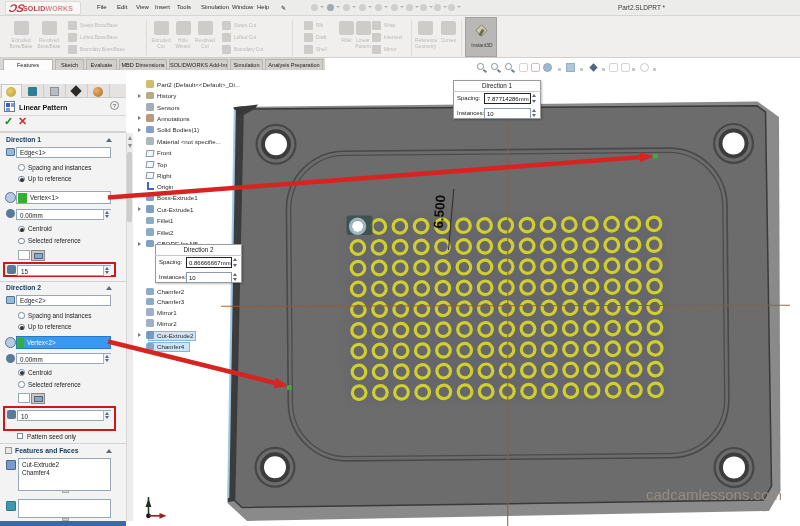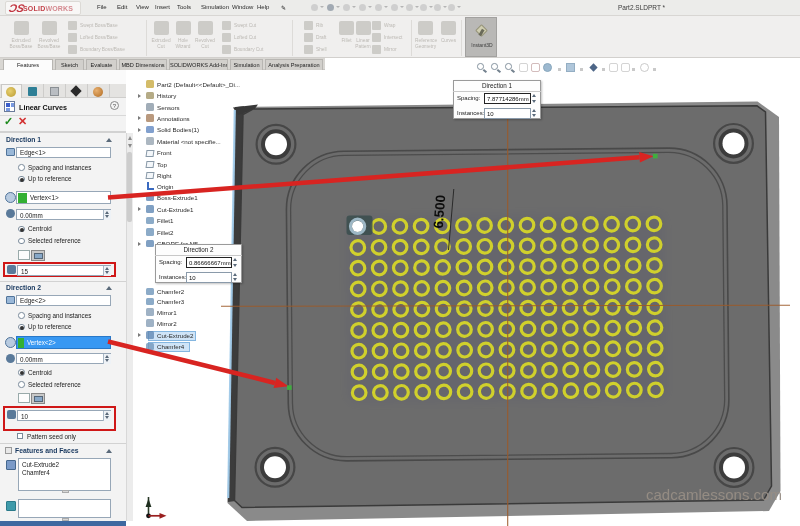--- a/index.html
+++ b/index.html
@@ -143,21 +143,21 @@
     <div style="position:absolute;left:88px;top:84px;width:22px;height:14px;border-right:1px solid #cdccca;"></div>
     <div style="position:absolute;left:28px;top:87px;width:9px;height:9px;background:#2e7f96;border-radius:1px;"></div>
     <div style="position:absolute;left:50px;top:87px;width:9px;height:9px;background:#b9bdc2;border:1px solid #8a8f94;"></div>
     <div style="position:absolute;left:72px;top:87px;width:8px;height:8px;background:#2a2a2a;transform:rotate(45deg);"></div>
     <div style="position:absolute;left:93px;top:86.5px;width:10px;height:10px;background:radial-gradient(circle at 35% 35%, #e8b070, #b06a20);border-radius:50%;"></div>
     <div style="position:absolute;left:4px;top:101px;width:11px;height:11px;background:#fff;border:1px solid #6a7a9a;">
       <div style="position:absolute;left:1px;top:1px;width:4px;height:4px;background:#3a5ecb"></div>
       <div style="position:absolute;left:6px;top:1px;width:3px;height:4px;background:#7a9ae0"></div>
       <div style="position:absolute;left:1px;top:6px;width:4px;height:3px;background:#7a9ae0"></div>
     </div>
-    <div style="position:absolute;left:19px;top:102.5px;font-family:&quot;Liberation Sans&quot;,sans-serif;font-size:7.2px;font-weight:bold;color:#111;">Linear Curves</div>
+    <div style="position:absolute;left:19px;top:102.5px;font-family:&quot;Liberation Sans&quot;,sans-serif;font-size:7.2px;font-weight:bold;color:#111;">Linear Pattern</div>
     <div style="position:absolute;left:110px;top:101px;width:9px;height:9px;border:1px solid #8a8a8a;border-radius:50%;font-family:&quot;Liberation Sans&quot;,sans-serif;font-size:6px;color:#555;text-align:center;line-height:9px;">?</div>
     <div style="position:absolute;left:0;top:114.5px;width:126px;height:1px;background:#d8d8d8;"></div>
     <div style="position:absolute;left:4px;top:115px;font-family:&quot;Liberation Sans&quot;,sans-serif;font-size:11px;font-weight:bold;color:#1d8a1d;">✓</div>
     <div style="position:absolute;left:18px;top:115px;font-family:&quot;Liberation Sans&quot;,sans-serif;font-size:11px;font-weight:bold;color:#d23030;">✕</div>
     <div style="position:absolute;left:0;top:131px;width:126px;height:1.5px;background:#d2d2d2;"></div>
     <div style="position:absolute;left:6px;top:136px;font-family:&quot;Liberation Sans&quot;,sans-serif;font-size:6.8px;font-weight:bold;color:#17375e;">Direction 1</div>
     <div style="position:absolute;left:106px;top:138px;width:6px;height:4px;border-left:3px solid transparent;border-right:3px solid transparent;border-bottom:4px solid #5a6a7a;"></div>
     <div style="position:absolute;left:6px;top:148px;width:9px;height:8px;background:#9ab8d8;border-radius:1px;border:1px solid #51749a;"></div>
     <div style="position:absolute;left:16px;top:147px;width:95px;height:10.5px;background:#fff;border:1px solid #97a7b7;font-family:&quot;Liberation Sans&quot;,sans-serif;font-size:6.3px;color:#1a1a1a;line-height:10.5px;white-space:nowrap;overflow:hidden;"><span style="padding-left:3px">Edge&lt;1&gt;</span></div>
     <div style="position:absolute;left:18px;top:164px;width:6.5px;height:6.5px;border:1px solid #7a8a9a;border-radius:50%;background:#fff;"></div>

